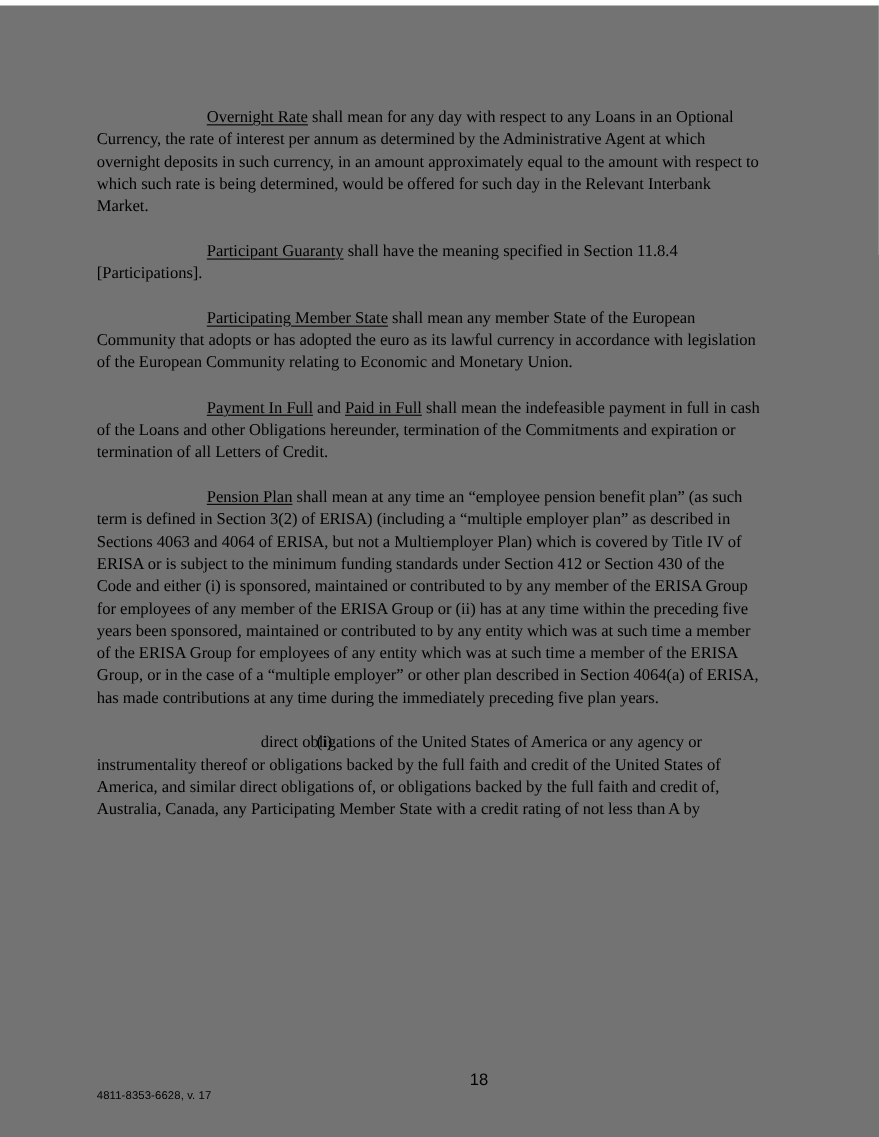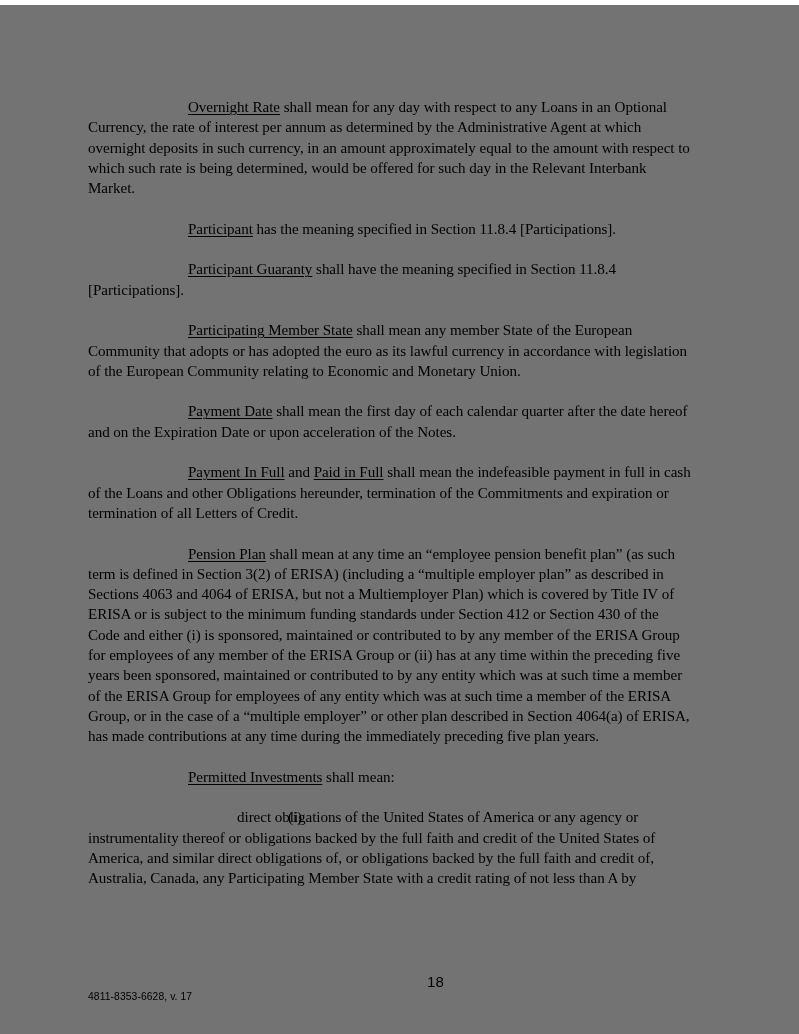--- a/index.html
+++ b/index.html
@@ -84,36 +84,33 @@
 </style>
 </head>
 <body>
 
 <div class="page">
 
   <div class="body-text">
 
     <p class="para"><span class="term">Overnight Rate</span><span> shall mean for any day with respect to any Loans in an Optional Currency, the rate of interest per annum as determined by the Administrative Agent at which overnight deposits in such currency, in an amount approximately equal to the amount with respect to which such rate is being determined, would be offered for such day in the Relevant Interbank Market.</span></p>
 
-    <p class="para"><span class="term">Participant</span><span> has the meaning specified in Section 11.8.4 [Participations].</span></p>
 
     <p class="para"><span class="term">Participant Guaranty</span><span> shall have the meaning specified in Section 11.8.4 [Participations].</span></p>
 
     <p class="para"><span class="term">Participating Member State</span><span> shall mean any member State of the European Community that adopts or has adopted the euro as its lawful currency in accordance with legislation of the European Community relating to Economic and Monetary Union.</span></p>
 
 
-    <p class="para"><span class="term">Payment Date</span><span> shall mean the first day of each calendar quarter after the date hereof and on the Expiration Date or upon acceleration of the Notes.</span></p>
 
     <p class="para"><span class="term">Payment In Full</span><span> and </span><span class="term">Paid in Full</span><span> shall mean the indefeasible payment in full in cash of the Loans and other Obligations hereunder, termination of the Commitments and expiration or termination of all Letters of Credit.</span></p>
 
 
     <p class="para"><span class="term">Pension Plan</span><span> shall mean at any time an “employee pension benefit plan” (as such term is defined in Section 3(2) of ERISA) (including a “multiple employer plan” as described in Sections 4063 and 4064 of ERISA, but not a Multiemployer Plan) which is covered by Title IV of ERISA or is subject to the minimum funding standards under Section 412 or Section 430 of the Code and either (i) is sponsored, maintained or contributed to by any member of the ERISA Group for employees of any member of the ERISA Group or (ii) has at any time within the preceding five years been sponsored, maintained or contributed to by any entity which was at such time a member of the ERISA Group for employees of any entity which was at such time a member of the ERISA Group, or in the case of a “multiple employer” or other plan described in Section 4064(a) of ERISA, has made contributions at any time during the immediately preceding five plan years.</span></p>
 
 
-    <p class="para"><span class="term">Permitted Investments</span><span> shall mean:</span></p>
 
     <p class="para"><span class="roman-tab">(i)</span><span>direct obligations of the United States of America or any agency or instrumentality thereof or obligations backed by the full faith and credit of the United States of America, and similar direct obligations of, or obligations backed by the full faith and credit of, Australia, Canada, any Participating Member State with a credit rating of not less than A by</span></p>
 
   </div>
 
   <div class="footer">
     <div class="page-number">18</div>
     <div class="doc-id">4811-8353-6628, v. 17</div>
   </div>
 

